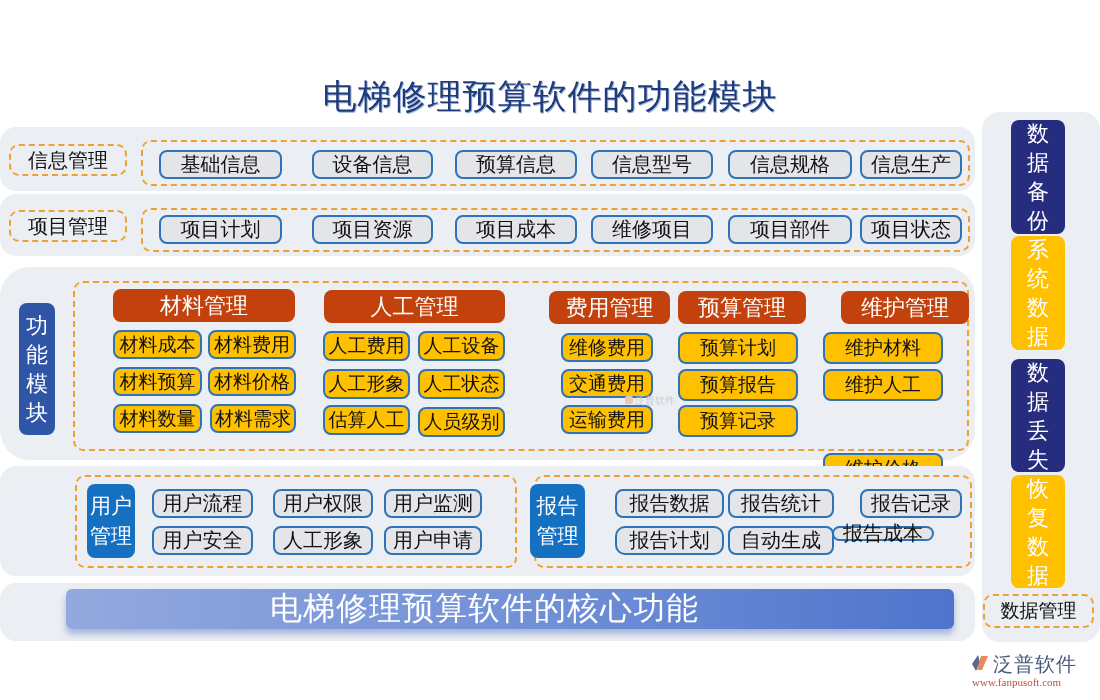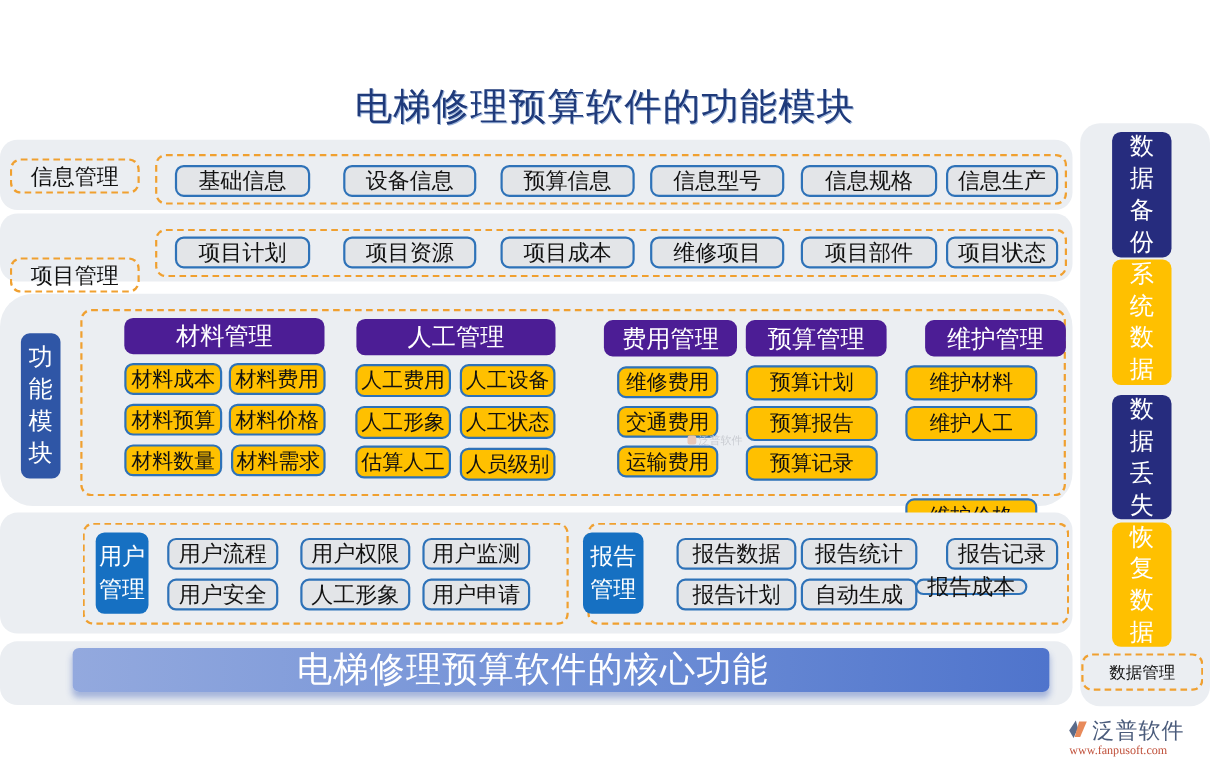--- a/index.html
+++ b/index.html
@@ -20,21 +20,21 @@
     background: #e3e5e8; border: 2px solid #2e72b8; border-radius: 8px;
     font-size: 20px; color: #111; white-space: nowrap;
   }
   .ychip {
     position: absolute; display: flex; align-items: center; justify-content: center;
     background: #ffc000; border: 2px solid #2e72b8; border-radius: 8px;
     font-size: 19px; color: #111; white-space: nowrap;
   }
   .hdr {
     position: absolute; display: flex; align-items: center; justify-content: center;
-    background: #4c1d95; border-radius: 8px; color: #fff; font-size: 22px;
+    background: #c2410c; border-radius: 8px; color: #fff; font-size: 22px;
   }
   .blue-block {
     position: absolute; background: #1670c2; border-radius: 8px; color: #fff;
     font-size: 21px; display: flex; flex-direction: column; align-items: center; justify-content: center; line-height: 30px;
   }
   .vlabel {
     position: absolute; display: flex; flex-direction: column; align-items: center; justify-content: center;
     color: #fff; font-size: 22px; line-height: 29px; border-radius: 8px;
   }
   .navy { background: #262c7e; }
@@ -59,21 +59,21 @@
 </div>
 <div class="abs dash" style="left:141px;top:140px;width:829px;height:46px;"></div>
 <div class="chip" style="left:159px;top:150px;width:123px;height:29px;">基础信息</div>
 <div class="chip" style="left:312px;top:150px;width:121px;height:29px;">设备信息</div>
 <div class="chip" style="left:455px;top:150px;width:122px;height:29px;">预算信息</div>
 <div class="chip" style="left:591px;top:150px;width:122px;height:29px;">信息型号</div>
 <div class="chip" style="left:728px;top:150px;width:124px;height:29px;">信息规格</div>
 <div class="chip" style="left:860px;top:150px;width:102px;height:29px;">信息生产</div>
 
 <div class="abs panel" style="left:0;top:194px;width:975px;height:62px;"></div>
-<div class="abs dash" style="left:9px;top:210px;width:118px;height:32px;display:flex;align-items:center;justify-content:center;margin-top:24px;">
+<div class="abs dash" style="left:9px;top:210px;width:118px;height:32px;display:flex;align-items:center;justify-content:center;">
   <span style="font-size:20px;color:#111;">项目管理</span>
 </div>
 <div class="abs dash" style="left:141px;top:208px;width:829px;height:44px;"></div>
 <div class="chip" style="left:159px;top:215px;width:123px;height:29px;">项目计划</div>
 <div class="chip" style="left:312px;top:215px;width:121px;height:29px;">项目资源</div>
 <div class="chip" style="left:455px;top:215px;width:122px;height:29px;">项目成本</div>
 <div class="chip" style="left:591px;top:215px;width:122px;height:29px;">维修项目</div>
 <div class="chip" style="left:728px;top:215px;width:124px;height:29px;">项目部件</div>
 <div class="chip" style="left:860px;top:215px;width:102px;height:29px;">项目状态</div>
 
@@ -136,21 +136,21 @@
 <div class="chip" style="left:384px;top:526px;width:98px;height:29px;">用户申请</div>
 
 <div class="abs dash" style="left:534px;top:475px;width:438px;height:93px;"></div>
 <div class="blue-block" style="left:530px;top:484px;width:55px;height:74px;">
   <span>报告</span>
   <span>管理</span>
 </div>
 <div class="chip" style="left:615px;top:489px;width:109px;height:29px;">报告数据</div>
 <div class="chip" style="left:728px;top:489px;width:106px;height:29px;">报告统计</div>
 <div class="chip" style="left:860px;top:489px;width:102px;height:29px;">报告记录</div>
-<div class="chip" style="left:615px;top:526px;width:109px;height:29px;">报告计划</div>
+<div class="chip" style="left:615px;top:526px;width:109px;height:29px;border-radius:10px;">报告计划</div>
 <div class="chip" style="left:728px;top:526px;width:106px;height:29px;">自动生成</div>
 <div class="chip" style="left:832px;top:526px;width:102px;height:15px;">报告成本</div>
 
 <div class="abs panel" style="left:0;top:583px;width:975px;height:58px;"></div>
 <div class="core-banner">电梯修理预算软件的核心功能</div>
 
 <div class="abs panel" style="left:982px;top:112px;width:118px;height:530px;border-radius:18px;"></div>
 <div class="vlabel navy" style="left:1011px;top:120px;width:54px;height:114px;">
   <span>数</span>
   <span>据</span>
@@ -169,21 +169,21 @@
   <span>丢</span>
   <span>失</span>
 </div>
 <div class="vlabel gold" style="left:1011px;top:475px;width:54px;height:113px;">
   <span>恢</span>
   <span>复</span>
   <span>数</span>
   <span>据</span>
 </div>
 <div class="abs dash" style="left:983px;top:594px;width:111px;height:34px;display:flex;align-items:center;justify-content:center;background:#ebeef2;">
-  <span style="font-size:15px;color:#111;">数据管理</span>
+  <span style="font-size:19px;color:#111;">数据管理</span>
 </div>
 
 <div class="abs" style="left:966px;top:651px;width:130px;height:40px;">
   <svg width="20" height="18" viewBox="0 0 20 18" style="position:absolute;left:4px;top:3px;">
     <path d="M8 1 L2 10 L6 17 L10 8 Z" fill="#5a6b8a"></path>
     <path d="M11 2 L18 2 L12 16 L7 16 Z" fill="#e88a5a"></path>
   </svg>
   <span class="logo-text" style="position:absolute;left:27px;top:0;font-size:20px;color:#4a5b7b;letter-spacing:1px;">泛普软件</span>
   <span style="position:absolute;left:6px;top:25px;font-size:11px;color:#c0503a;font-family:'Liberation Serif', serif;">www.fanpusoft.com</span>
 </div>

